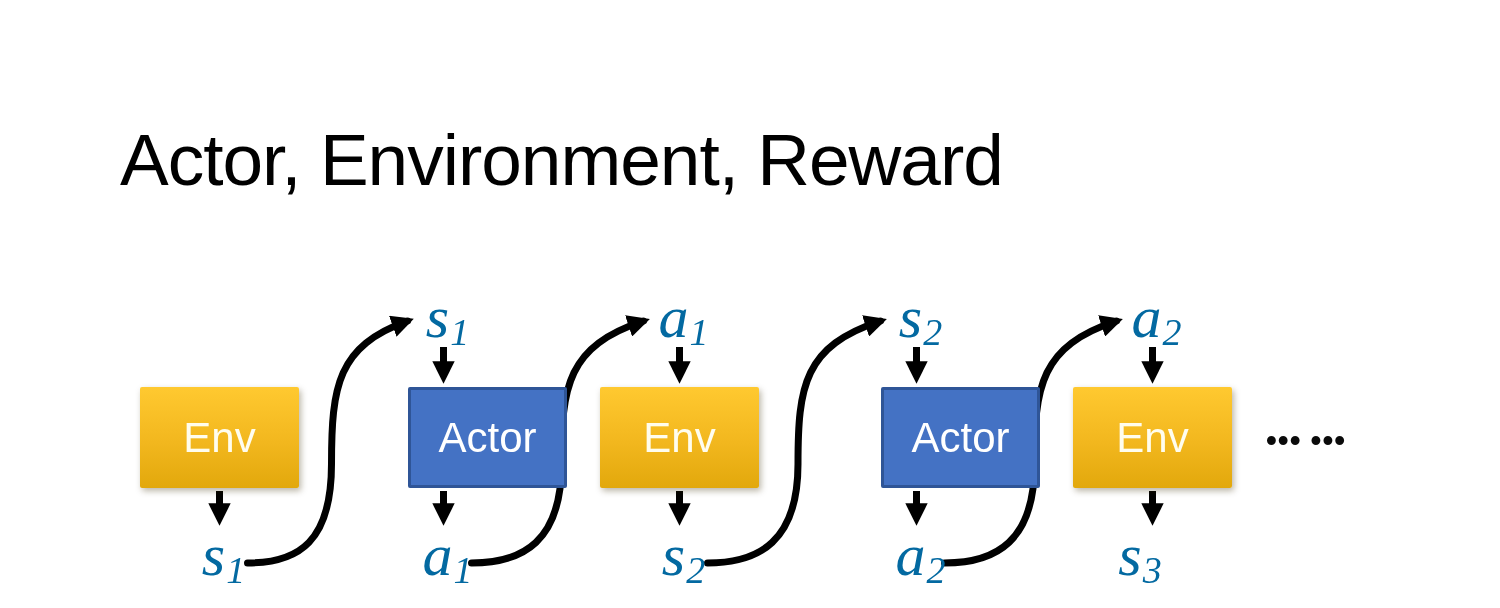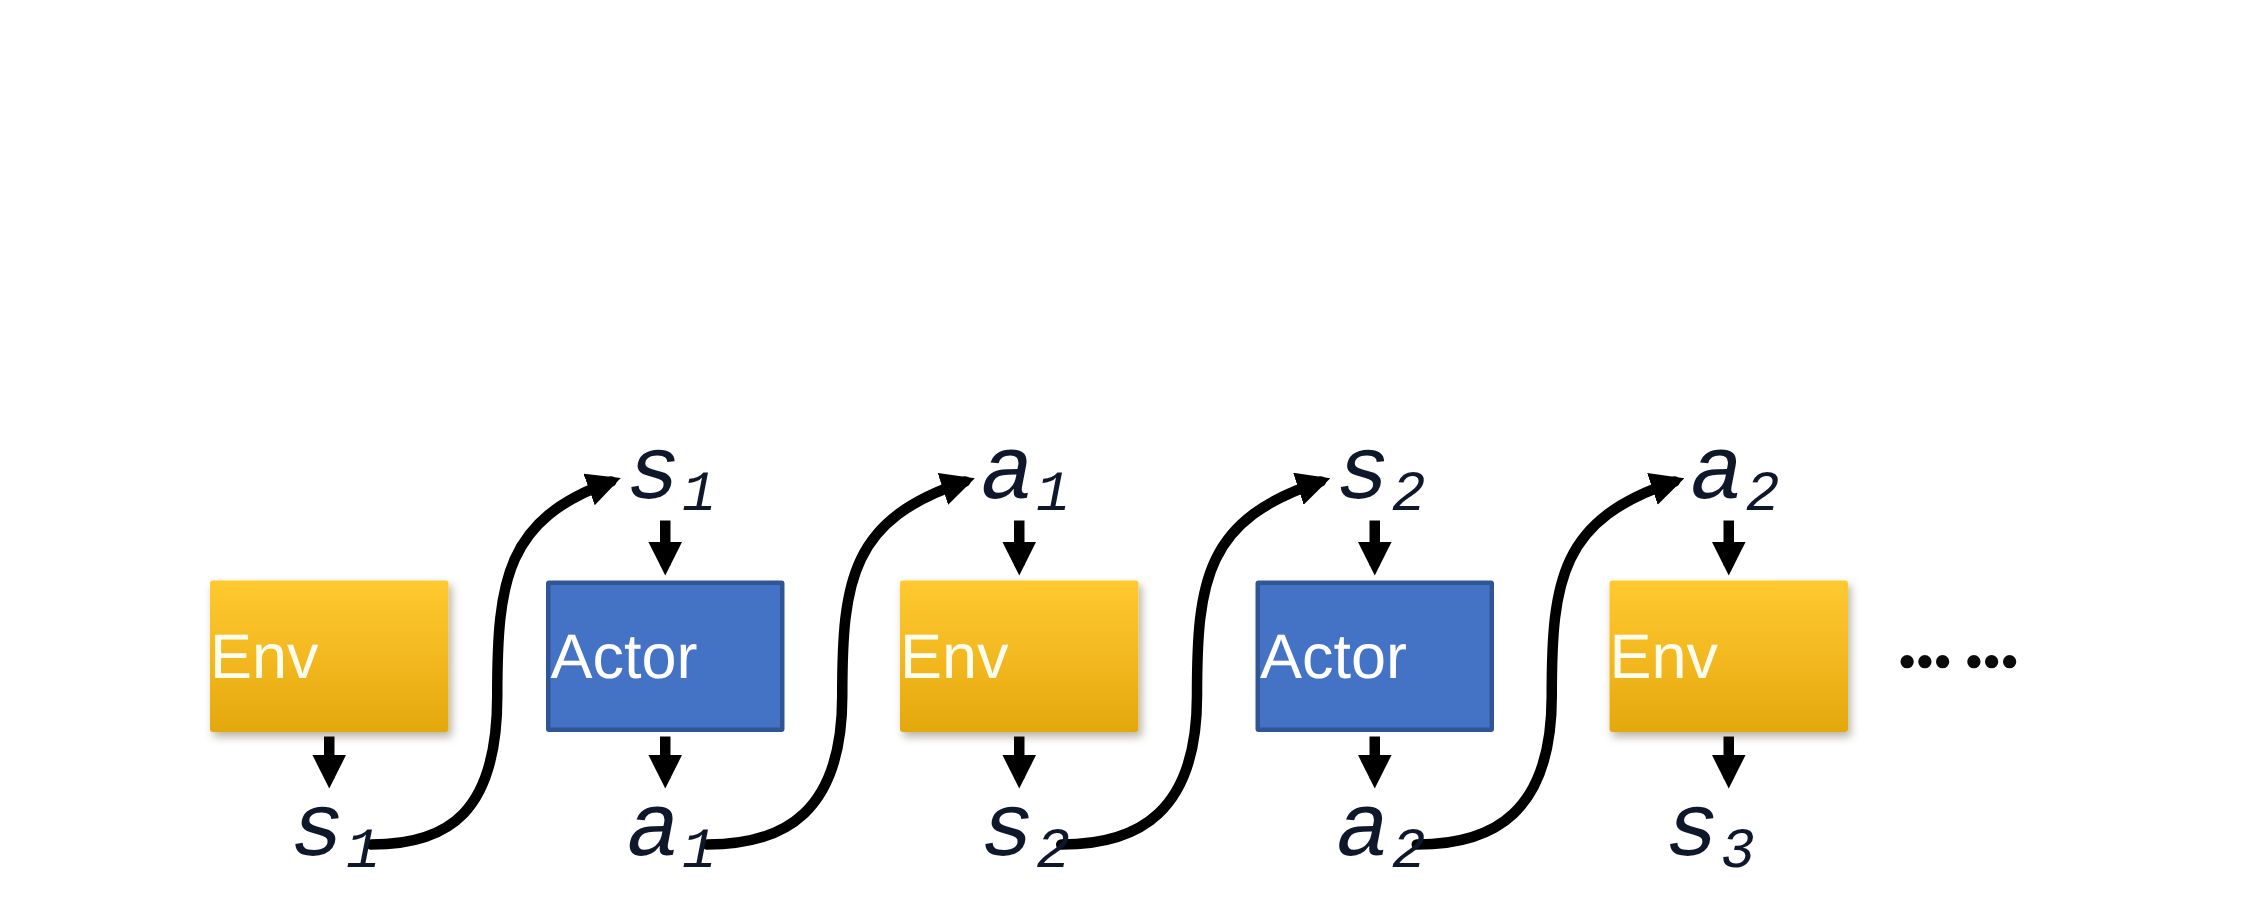--- a/index.html
+++ b/index.html
@@ -10,56 +10,58 @@
   }
   .title{
     position:absolute;left:120px;top:118px;
     font-size:73px;font-weight:300;line-height:1.15;
     letter-spacing:-1px;color:var(--titleColor,#000);
     white-space:nowrap;
   }
   .arrows{position:absolute;left:0;top:0;width:1500px;height:608px;pointer-events:none;}
   .box{
     position:absolute;top:387px;height:101px;box-sizing:border-box;
-    display:flex;align-items:center;justify-content:flex-start;
+    display:flex;align-items:center;justify-content:center;
     font-size:42px;font-weight:400;border-radius:2px;
   }
   .box.env{
     background:linear-gradient(180deg,var(--envTop,#FFC930) 0%,#F2B71E 55%,var(--envBot,#E2A80C) 100%);
     color:var(--envText,#FFFDEE);
     box-shadow:2px 3px 6px rgba(60,45,5,.35);
   }
   .box.actor{
     background:var(--actorFill,#4472C4);
     border:3px solid var(--actorBorder,#2F5597);
     color:var(--actorText,#fff);
+    margin-left:44px;
   }
   .mlabel{
     position:absolute;transform:translateX(-50%);
-    font-family:Liberation Mono, monospace;
+    font-family:Liberation Serif, serif;
     font-style:italic;font-size:60px;line-height:1;
-    color:#0f172a;white-space:nowrap;
+    color:#0369a1;white-space:nowrap;
   }
   .mlabel .sub{
     font-size:38px;font-style:italic;
     vertical-align:-0.22em;margin-left:1px;
   }
   .mlabel.toprow{top:287px;}
   .mlabel.bottomrow{top:525px;}
   .dots{
     position:absolute;left:1266px;top:424px;
     display:flex;gap:9px;
     font-size:31px;font-weight:bold;letter-spacing:1px;
     color:#0a0a0a;line-height:1.1;
   }
 </style>
 </head>
 <body>
 
 <div class="stage" style="--bg: #FFFFFF; --titleColor: #000000; --envTop: #FFC930; --envBot: #E2A80C; --envText: #FFFDEE; --actorFill: #4472C4; --actorBorder: #2F5597; --actorText: #FFFFFF;">
+  <div class="title">Actor, Environment, Reward</div>
   <svg class="arrows" viewBox="0 0 1500 608" width="1500" height="608" xmlns="http://www.w3.org/2000/svg">
       <defs>
         <marker id="arr" viewBox="0 0 10 10" refX="7" refY="5" markerWidth="3.2" markerHeight="3.2" orient="auto">
           <path d="M0,0 L10,5 L0,10 z" fill="#000000"></path>
         </marker>
       </defs>
       <line x1="219.5" y1="491" x2="219.5" y2="519" stroke="#000000" stroke-width="7" marker-end="url(#arr)"></line>
       <line x1="443.5" y1="347" x2="443.5" y2="377" stroke="#000000" stroke-width="7" marker-end="url(#arr)"></line>
       <line x1="443.5" y1="491" x2="443.5" y2="519" stroke="#000000" stroke-width="7" marker-end="url(#arr)"></line>
       <line x1="679.5" y1="347" x2="679.5" y2="377" stroke="#000000" stroke-width="7" marker-end="url(#arr)"></line>

